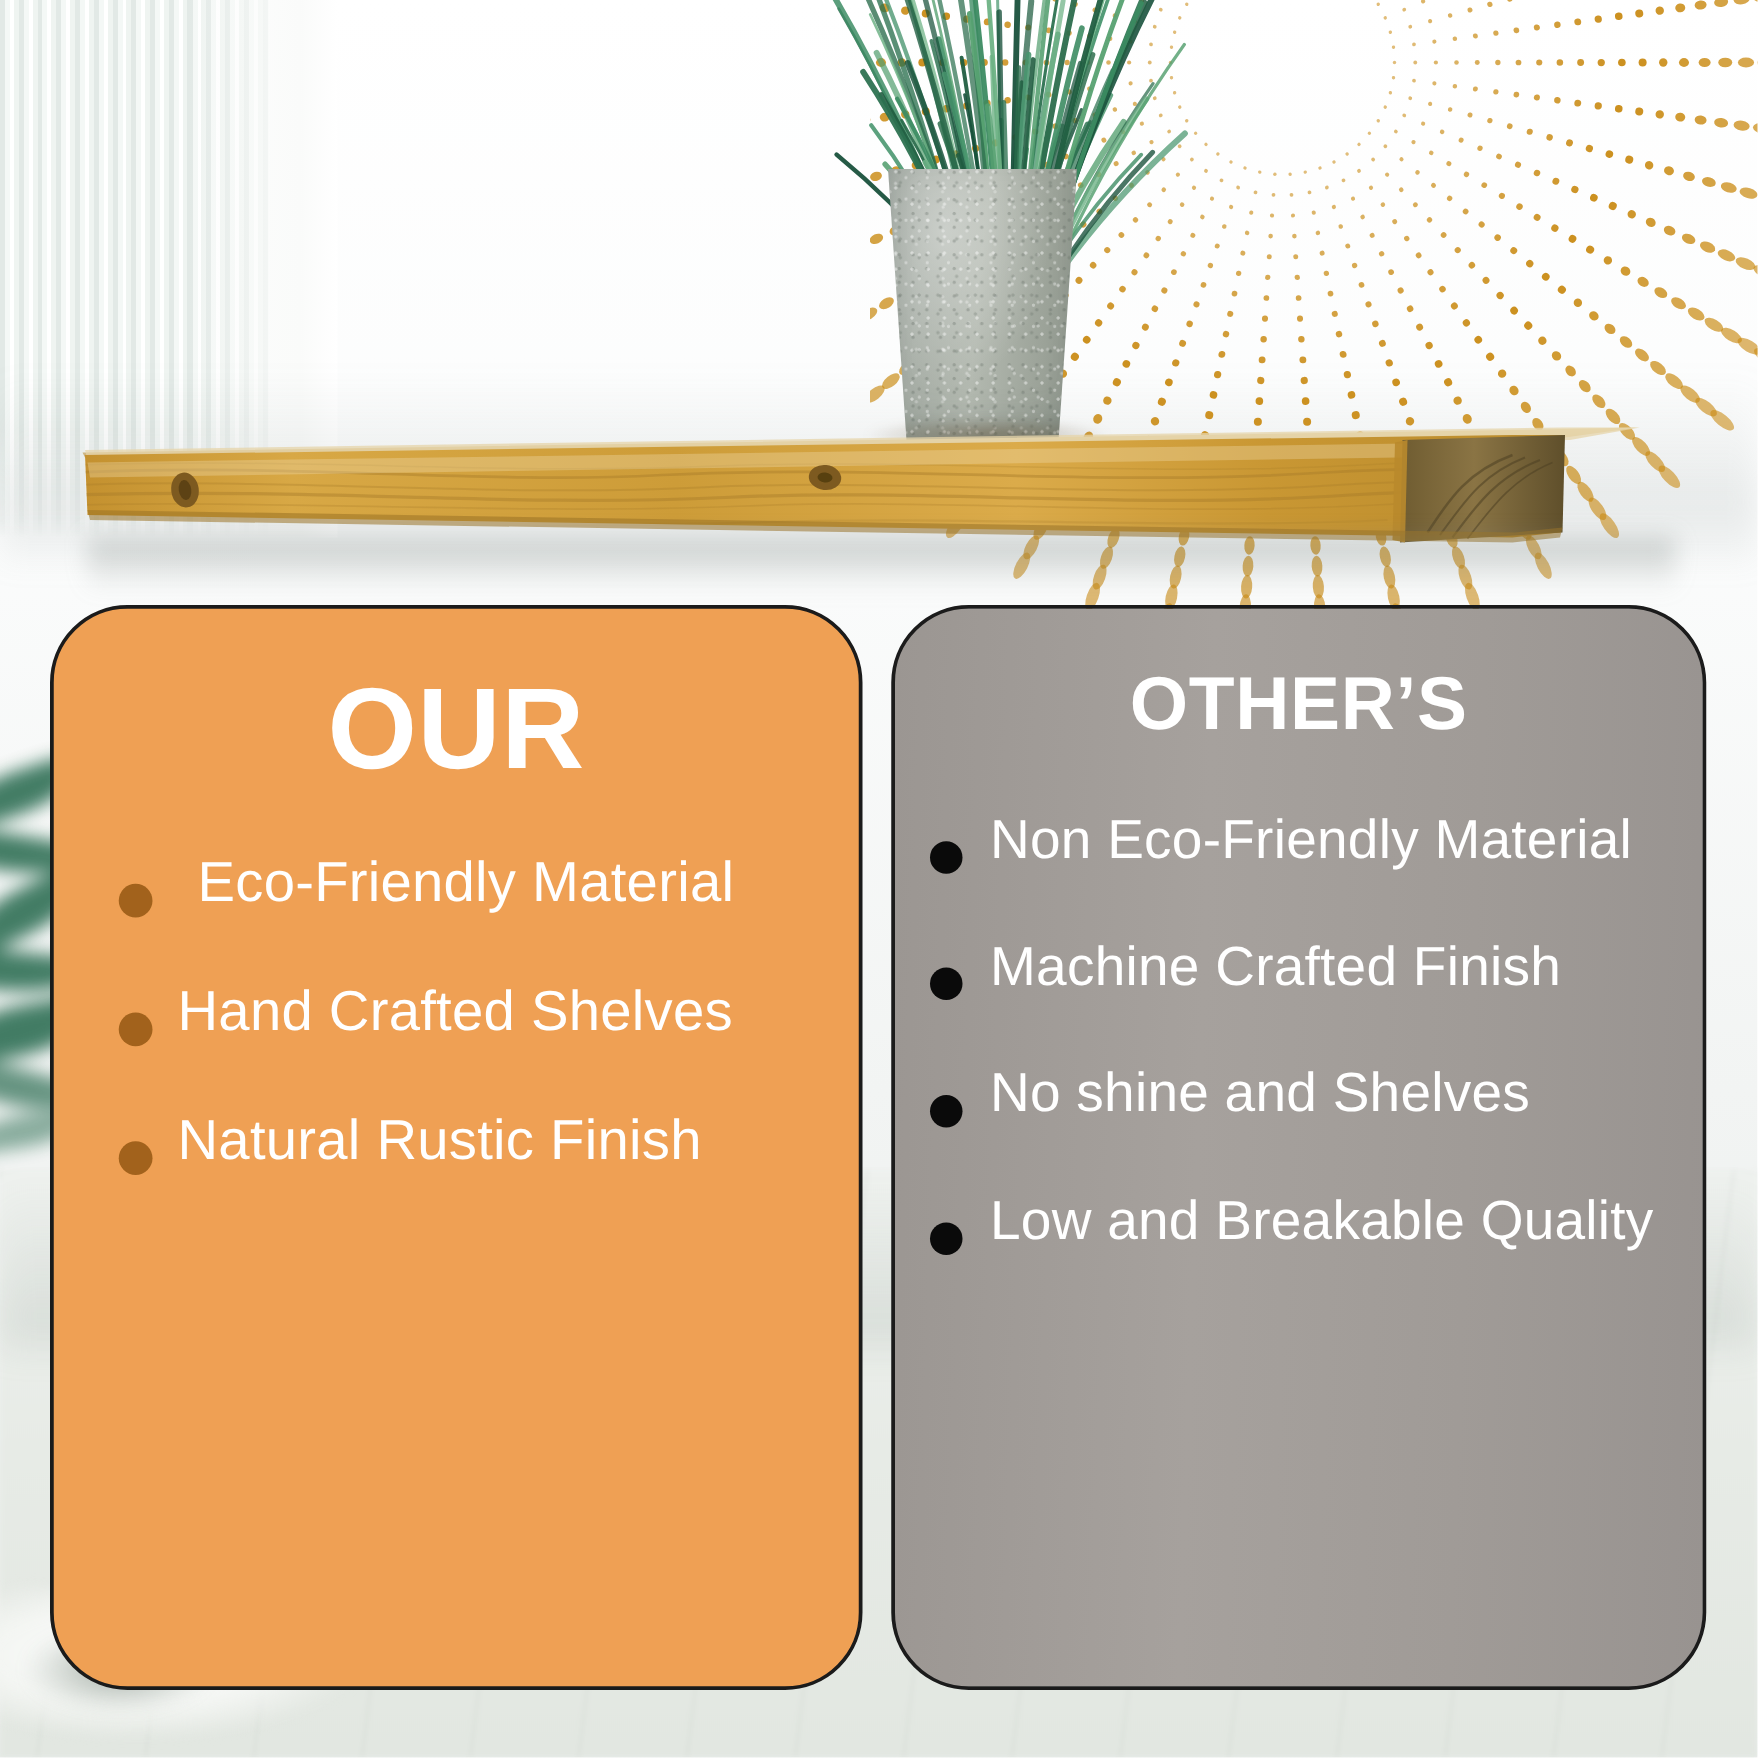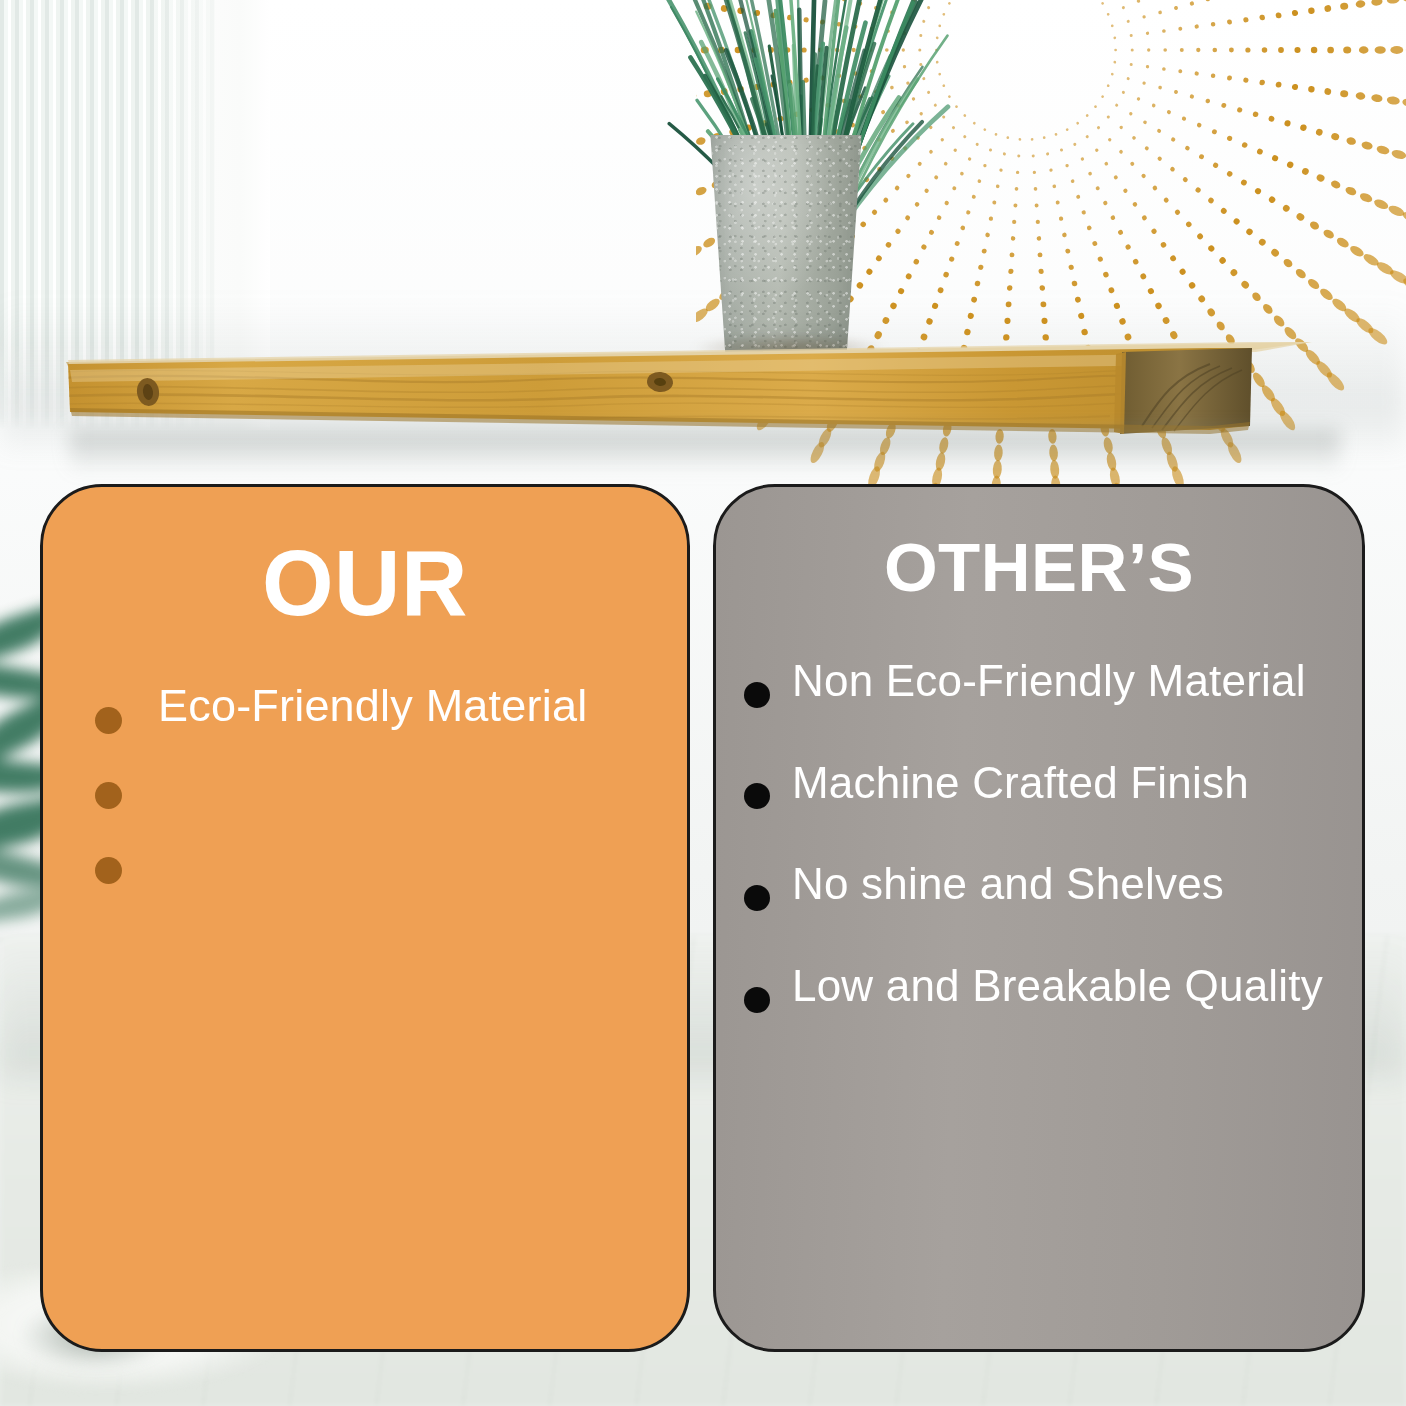--- a/index.html
+++ b/index.html
@@ -147,21 +147,21 @@
                background:linear-gradient(92deg,#9b9692 0%,#a6a19d 38%,#a09b97 70%,#989390 100%); }
 
   .card-title {
     text-align:center;
     color:#ffffff;
     font-weight:700;
     letter-spacing:.5px;
     line-height:1;
   }
   .card-our .card-title   { font-size:92px; margin-top:50px; }
-  .card-other .card-title { font-size:69px; margin-top:46px; }
+  .card-other .card-title { font-size:60px; margin-top:46px; }
 
   .bullets { list-style:none; margin:0; padding:0; }
   .card-our .bullets   { margin-top:50px; padding-left:52px; padding-right:30px; }
   .card-other .bullets { margin-top:52px; padding-left:28px; padding-right:26px; }
 
   .bullet-row {
     display:flex;
     align-items:flex-end;
     margin-bottom:48px;
   }
@@ -1304,23 +1304,25 @@
 
     <section class="card card-our">
       <h2 class="card-title">OUR</h2>
       <ul class="bullets">
         <li class="bullet-row indent-1">
           <span class="bullet-dot"></span>
           <span class="bullet-text">Eco-Friendly Material</span>
         </li>
         <li class="bullet-row">
           <span class="bullet-dot"></span>
+          <span class="bullet-text">Hand Crafted Shelves</span>
         </li>
         <li class="bullet-row">
           <span class="bullet-dot"></span>
+          <span class="bullet-text">Natural Rustic Finish</span>
         </li>
       </ul>
     </section>
 
     <section class="card card-other">
       <h2 class="card-title">OTHER’S</h2>
       <ul class="bullets">
         <li class="bullet-row">
           <span class="bullet-dot"></span>
           <span class="bullet-text">Non Eco-Friendly Material</span>

